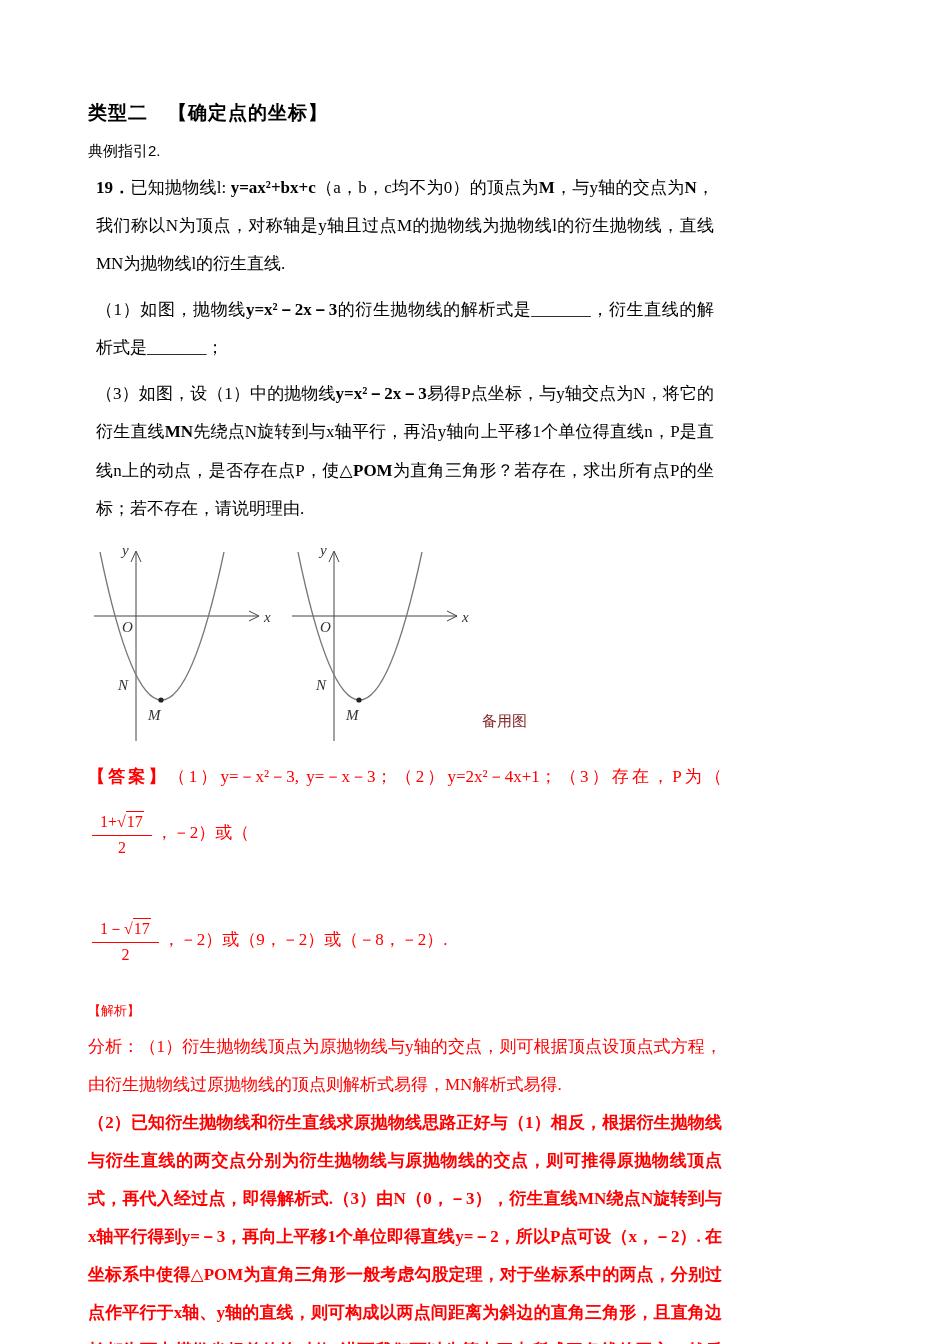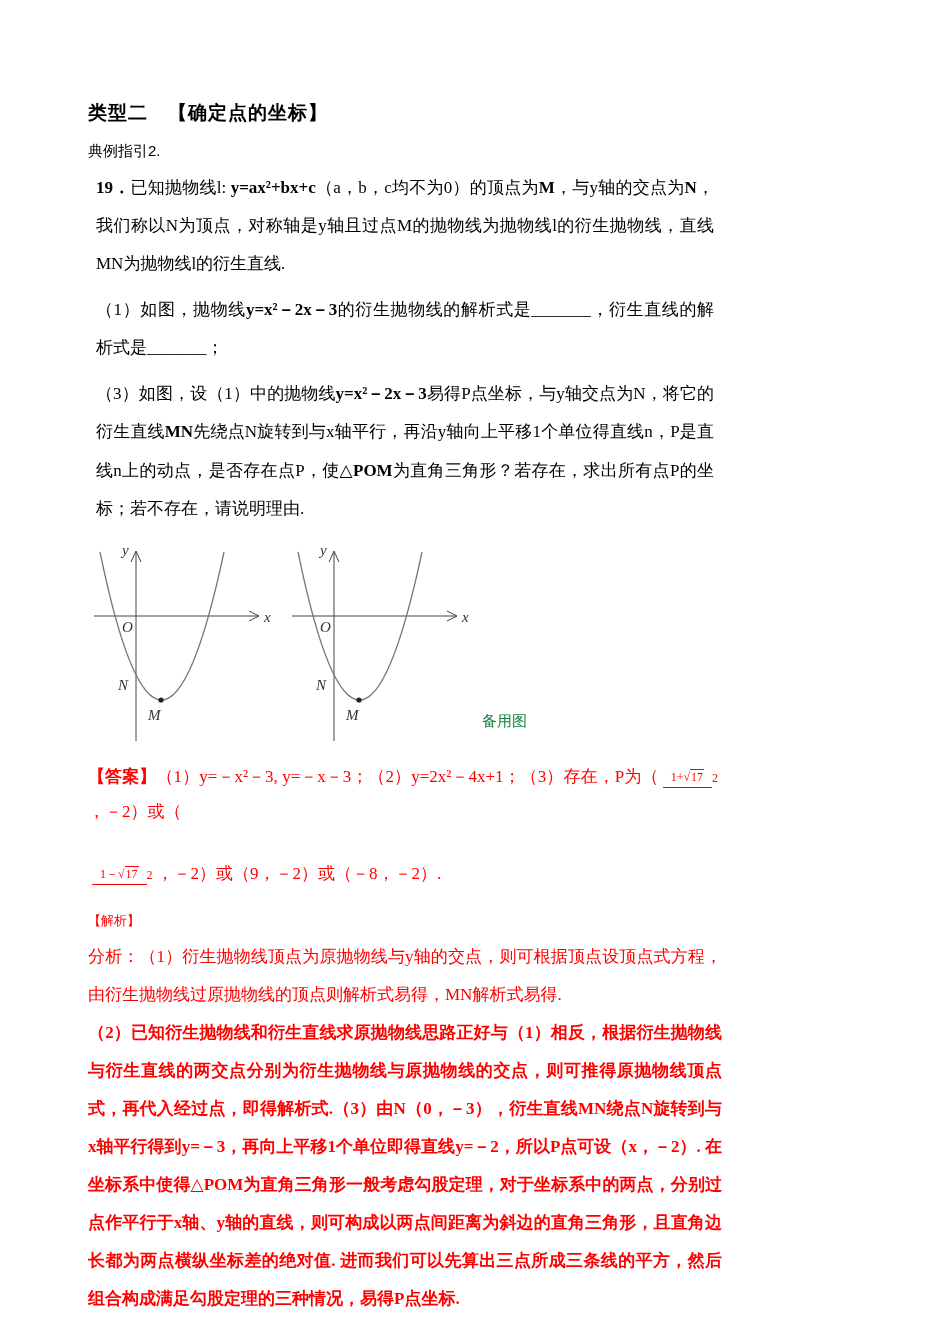--- a/index.html
+++ b/index.html
@@ -10,31 +10,31 @@
   .section-title{font-family:"Liberation Sans","DejaVu Sans",sans-serif;
        font-size:19px;font-weight:bold;margin:0 0 16px 0;letter-spacing:1px;}
   .example-label{font-family:"Liberation Sans","DejaVu Sans",sans-serif;
        font-size:15px;font-weight:normal;margin:0 0 6px 0;}
 
   p.body{font-size:17px;line-height:2.24;margin:8px;text-align:justify;}
   .seg-b{font-weight:bold;}
 
   .figures{display:flex;align-items:flex-end;margin:10px 0 16px 0;}
   .figure-wrap{display:flex;align-items:flex-end;}
-  .fig-caption{font-size:15px;color:#15803d;margin:0 0 12px 6px;white-space:nowrap;}
+  .fig-caption{font-size:15px;color:#7f1d1d;margin:0 0 12px 6px;white-space:nowrap;}
   svg text.axlbl{font-family:"Liberation Serif","DejaVu Serif",serif;font-style:italic;
        font-size:15px;fill:#333;}
 
   .red{color:#ff0000;}
   .ans-label{font-weight:bold;}
   .answer-line{font-size:17px;line-height:2.1;margin:14px 0 0 0;text-align:justify;}
   .answer-line2{font-size:17px;line-height:2.1;margin:26px 0 0 0;text-align:justify;}
 
-  .frac{display:inline-flex;flex-direction:row;align-items:center;vertical-align:middle;
-        margin:4px 4px;line-height:1.3;font-size:12px;}
+  .frac{display:inline-flex;flex-direction:column;align-items:center;vertical-align:middle;
+        margin:16px 4px;line-height:1.3;font-size:16px;}
   .frac .num{display:inline-block;border-bottom:1.2px solid currentColor;padding:1px 8px 2px 8px;}
   .frac .den{padding-top:2px;}
   .radical{display:inline-block;}
   .radicand{display:inline-block;border-top:1.2px solid currentColor;padding:0 1px;}
 
   .analysis-label{font-size:13px;font-weight:normal;margin:20px 0 8px 0;}
   p.analysis{font-size:17px;line-height:2.24;margin:0;text-align:justify;}
   p.analysis + p.analysis{margin-top:0;font-weight:bold;}
 </style>
 </head>

